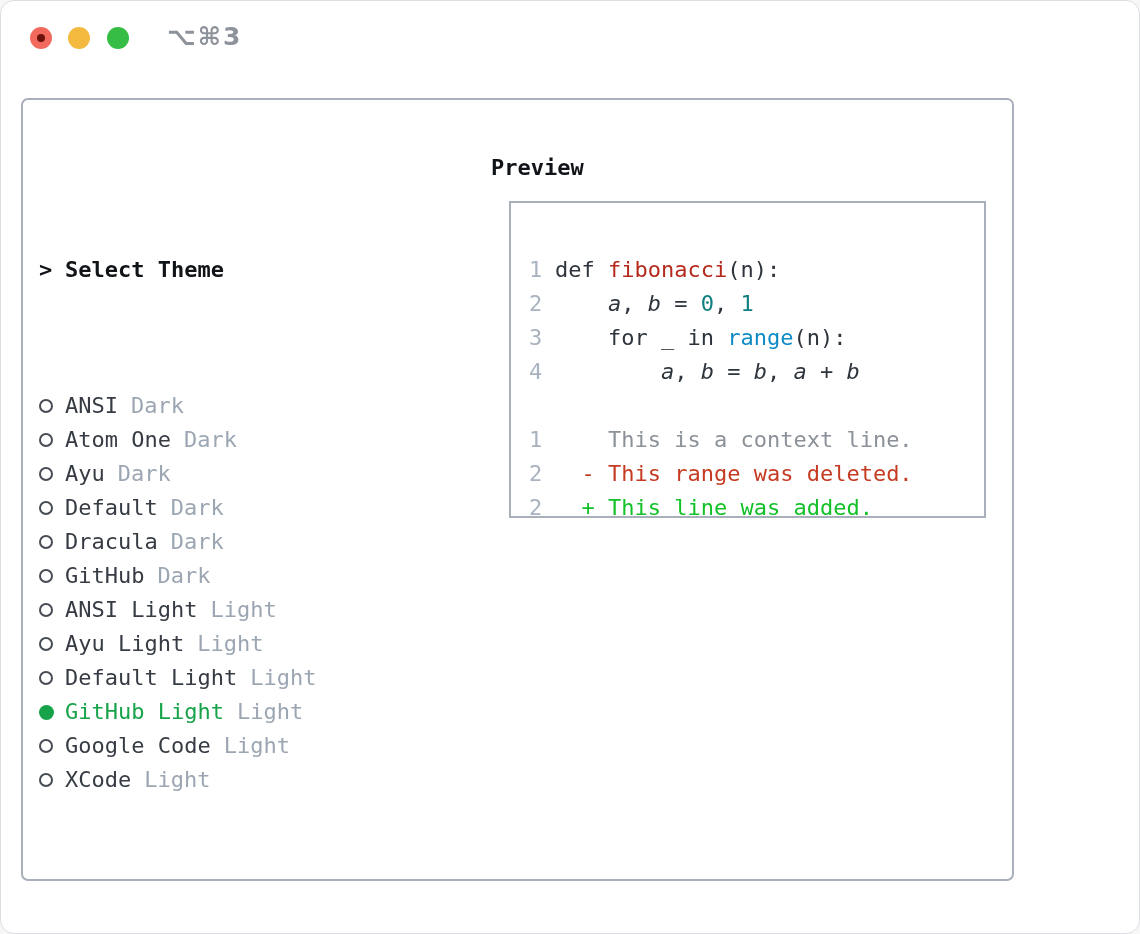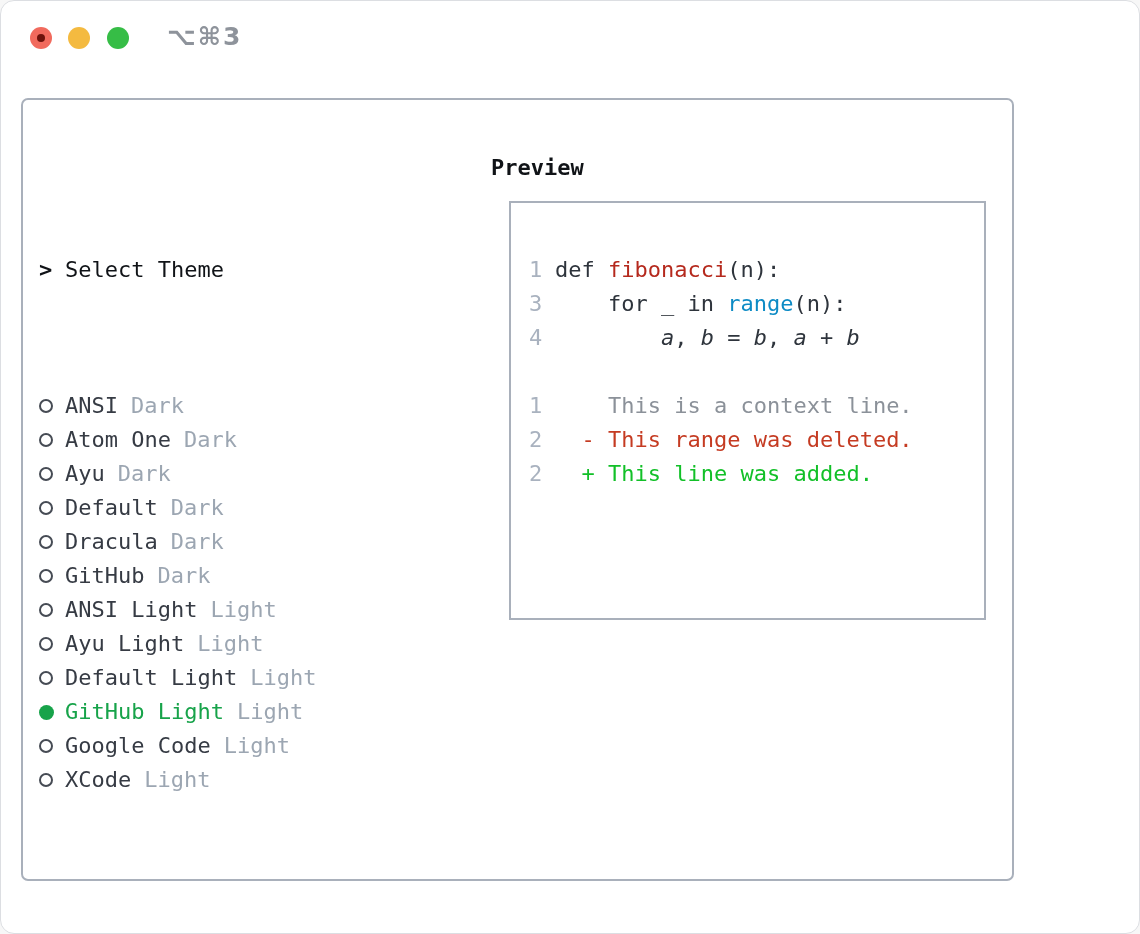--- a/index.html
+++ b/index.html
@@ -52,34 +52,34 @@
     white-space: pre;
   }
   .row { display: flex; height: 34px; align-items: center; }
   .marker { display: inline-flex; width: 26px; align-items: center; flex: none; }
   .radio {
     width: 14px; height: 14px; border-radius: 50%;
     box-sizing: border-box; border: 2px solid var(--radio-outline);
   }
   .radio.sel { border: none; width: 15px; height: 15px; background: var(--accent-green); }
   .prompt { color: var(--heading); font-weight: bold; font-size: 22px; }
-  .header-label { color: var(--heading); font-weight: normal; }
+  .header-label { color: var(--heading); font-weight: bold; }
   .t-name { color: var(--text-dark); }
   .t-name.sel { color: var(--accent-green); }
   .t-variant { color: var(--muted); margin-left: 13px; }
   .spacer { height: 34px; }
   
   .preview-title {
     position: absolute; left: 468px; top: 51px;
     font-size: 22px; line-height: 34px; font-weight: bold;
     color: var(--heading);
   }
   .preview-box {
     position: absolute; left: 486px; top: 101px;
-    width: 477px; height: 419px;
+    width: 477px; height: 317px;
     border: 2px solid var(--border);
     box-sizing: border-box;
     padding: 50px 0 16px 18px;
     overflow: hidden;
     background: #ffffff;
   }
   .pline { height: 34px; line-height: 34px; font-size: 22px; white-space: pre; }
   .ln { display: inline-block; width: 26px; color: var(--linenum); }
   .c-fg      { color: var(--code-fg); }
   .c-func    { color: var(--code-func); }
@@ -121,20 +121,21 @@
 
       
       
 
     </div>
 
     <div class="preview-title">Preview</div>
 
     <div class="preview-box">
         <div class="pline"><span class="ln">1</span><span class="c-fg">def </span><span class="c-func">fibonacci</span><span class="c-fg">(n):</span></div>
+        <div class="pline"><span class="ln">2</span><span class="c-fg">    </span><span class="c-var">a</span><span class="c-fg">, </span><span class="c-var">b</span><span class="c-fg"> = </span><span class="c-num">0</span><span class="c-fg">, </span><span class="c-num">1</span></div>
         <div class="pline"><span class="ln">3</span><span class="c-fg">    for _ in </span><span class="c-builtin">range</span><span class="c-fg">(n):</span></div>
         <div class="pline"><span class="ln">4</span><span class="c-fg">        </span><span class="c-var">a</span><span class="c-fg">, </span><span class="c-var">b</span><span class="c-fg"> = </span><span class="c-var">b</span><span class="c-fg">, </span><span class="c-var">a</span><span class="c-fg"> + </span><span class="c-var">b</span></div>
         <div class="pline"><span class="ln"></span></div>
         <div class="pline"><span class="ln">1</span><span class="c-ctx">    This is a context line.</span></div>
         <div class="pline"><span class="ln">2</span><span class="c-del">  - This range was deleted.</span></div>
         <div class="pline"><span class="ln">2</span><span class="c-add">  + This line was added.</span></div>
       </div>
 
   </div>
 </div>

